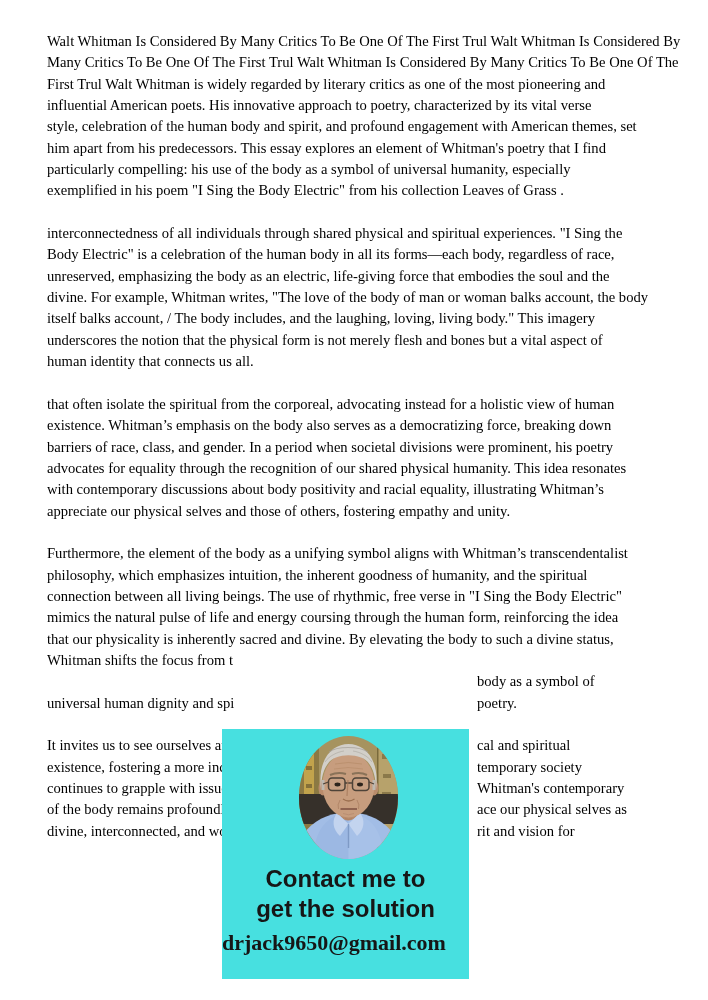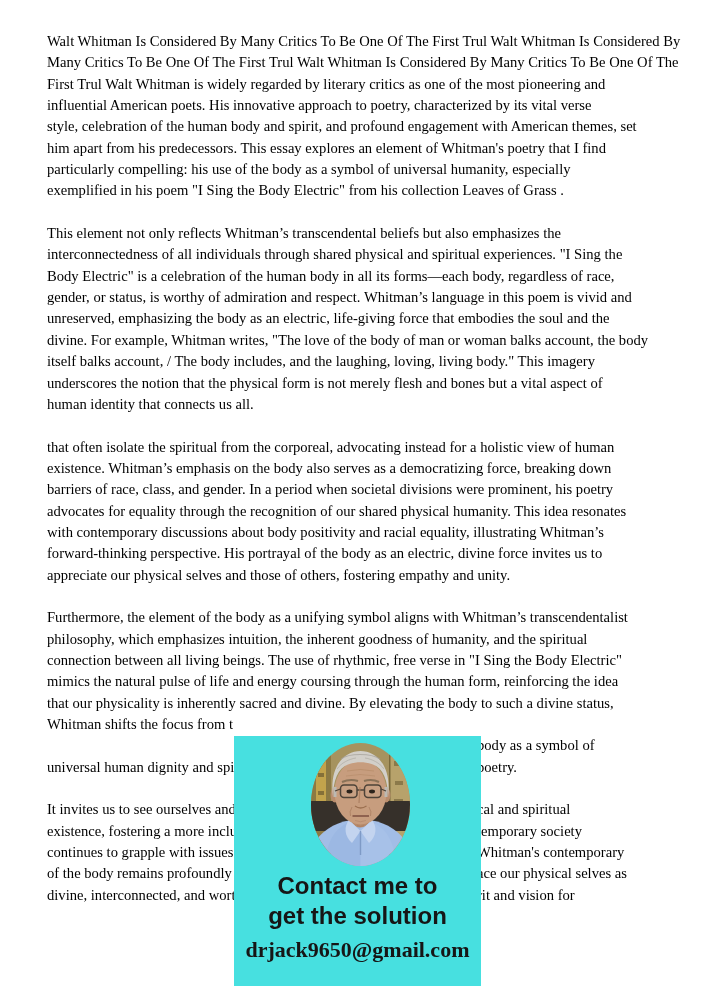--- a/index.html
+++ b/index.html
@@ -28,24 +28,23 @@
     height: 21.35px;
     white-space: pre;
   }
   .right-frag {
     position: absolute;
     left: 430px; top: 0;
     white-space: pre;
   }
   .overlay {
     position: absolute;
-    left: 234px; top: 729px;
+    left: 222px; top: 729px;
     width: 247px; height: 250px;
     z-index: 5;
-    margin-top: 7px;
   }
   .photo {
     position: absolute;
     left: 77px; top: 7px;
     width: 99px; height: 123px;
   }
   .photo svg { display: block; width: 99px; height: 123px; }
   .overlay-heading {
     position: absolute;
     left: 0; top: 135px;
@@ -54,21 +53,20 @@
     font-family: "Liberation Sans", sans-serif;
     font-weight: 700;
     font-size: 24px;
     line-height: 30px;
     letter-spacing: 0px;
   }
   .overlay-email {
     position: absolute;
     left: 0; top: 201px;
     width: 247px;
-    text-align: center;
     font-family: "Liberation Serif", serif;
     font-weight: 700;
     font-size: 22px;
     line-height: 26px;
   }
 </style>
 </head>
 <body>
 
 <div class="page" style="background: rgb(255, 255, 255); border-radius: 17px;">
@@ -78,37 +76,34 @@
         <div class="line">Walt Whitman Is Considered By Many Critics To Be One Of The First Trul Walt Whitman Is Considered By</div>
         <div class="line">Many Critics To Be One Of The First Trul Walt Whitman Is Considered By Many Critics To Be One Of The</div>
         <div class="line">First Trul Walt Whitman is widely regarded by literary critics as one of the most pioneering and</div>
         <div class="line">influential American poets. His innovative approach to poetry, characterized by its vital verse</div>
         <div class="line">style, celebration of the human body and spirit, and profound engagement with American themes, set</div>
         <div class="line">him apart from his predecessors. This essay explores an element of Whitman's poetry that I find</div>
         <div class="line">particularly compelling: his use of the body as a symbol of universal humanity, especially</div>
         <div class="line">exemplified in his poem "I Sing the Body Electric" from his collection Leaves of Grass .</div>
       </div>
       <div class="para">
-        <div class="line">This element not only reflects Whitman’s transcendental beliefs but also emphasizes the</div>
         <div class="line">interconnectedness of all individuals through shared physical and spiritual experiences. "I Sing the</div>
         <div class="line">Body Electric" is a celebration of the human body in all its forms—each body, regardless of race,</div>
-        <div class="line">gender, or status, is worthy of admiration and respect. Whitman’s language in this poem is vivid and</div>
         <div class="line">unreserved, emphasizing the body as an electric, life-giving force that embodies the soul and the</div>
         <div class="line">divine. For example, Whitman writes, "The love of the body of man or woman balks account, the body</div>
         <div class="line">itself balks account, / The body includes, and the laughing, loving, living body." This imagery</div>
         <div class="line">underscores the notion that the physical form is not merely flesh and bones but a vital aspect of</div>
         <div class="line">human identity that connects us all.</div>
       </div>
       <div class="para">
         <div class="line">that often isolate the spiritual from the corporeal, advocating instead for a holistic view of human</div>
         <div class="line">existence. Whitman’s emphasis on the body also serves as a democratizing force, breaking down</div>
         <div class="line">barriers of race, class, and gender. In a period when societal divisions were prominent, his poetry</div>
         <div class="line">advocates for equality through the recognition of our shared physical humanity. This idea resonates</div>
         <div class="line">with contemporary discussions about body positivity and racial equality, illustrating Whitman’s</div>
-        <div class="line">forward-thinking perspective. His portrayal of the body as an electric, divine force invites us to</div>
         <div class="line">appreciate our physical selves and those of others, fostering empathy and unity.</div>
       </div>
       <div class="para">
         <div class="line">Furthermore, the element of the body as a unifying symbol aligns with Whitman’s transcendentalist</div>
         <div class="line">philosophy, which emphasizes intuition, the inherent goodness of humanity, and the spiritual</div>
         <div class="line">connection between all living beings. The use of rhythmic, free verse in "I Sing the Body Electric"</div>
         <div class="line">mimics the natural pulse of life and energy coursing through the human form, reinforcing the idea</div>
         <div class="line">that our physicality is inherently sacred and divine. By elevating the body to such a divine status,</div>
         <div class="line"><span>Whitman shifts the focus from t</span></div>
         <div class="line"><span class="right-frag">body as a symbol of</span></div>

